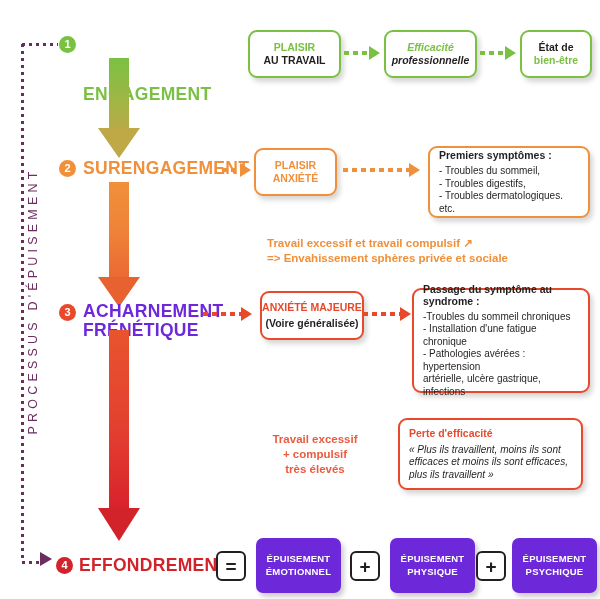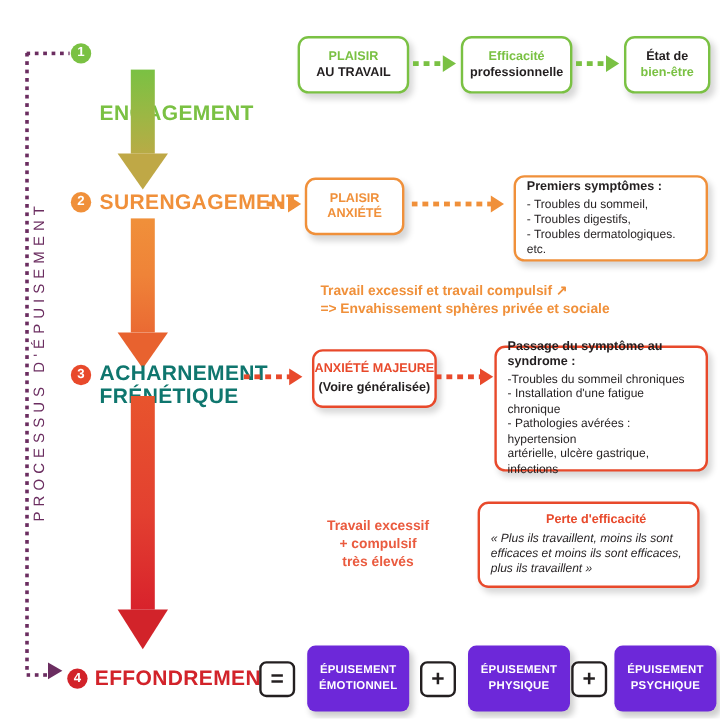--- a/index.html
+++ b/index.html
@@ -186,21 +186,21 @@
   <div class="abs big-arrow-head" style="left:98px; top:128px; border-top:30px solid #bfa846;"></div>
 
   <div class="abs rbox green center" style="left:248px; top:30px; width:93px; height:48px;">
     <div class="bx-line bx-green">PLAISIR</div>
     <div class="bx-line bx-dark">AU TRAVAIL</div>
   </div>
 
   <div class="abs dots-h green" style="left:344px; top:51px; width:26px;"></div>
   <div class="abs tri-r green" style="left:369px; top:46px;"></div>
 
-  <div class="abs rbox green center" style="left:384px; top:30px; width:93px; height:48px;">
+  <div class="abs rbox green center" style="left:384px; top:30px; width:93px; height:48px;font-style:italic;">
     <div class="bx-line bx-green">Efficacité</div>
     <div class="bx-line bx-dark">professionnelle</div>
   </div>
 
   <div class="abs dots-h green" style="left:480px; top:51px; width:26px;"></div>
   <div class="abs tri-r green" style="left:505px; top:46px;"></div>
 
   <div class="abs rbox green center" style="left:520px; top:30px; width:72px; height:48px;">
     <div class="bx-line bx-dark">État de</div>
     <div class="bx-line bx-green">bien-être</div>
@@ -228,21 +228,21 @@
     <div class="sym-title">Premiers symptômes :</div>
     <div class="sym-item">- Troubles du sommeil,</div>
     <div class="sym-item">- Troubles digestifs,</div>
     <div class="sym-item">- Troubles dermatologiques. etc.</div>
   </div>
 
   <div class="abs ftext orange" style="left:267px; top:236px;">Travail excessif et travail compulsif ↗</div>
   <div class="abs ftext orange" style="left:267px; top:251px;">=&gt; Envahissement sphères privée et sociale</div>
 
   <div class="abs stage-num" style="left:59px; top:304px; background:#e8492b;">3</div>
-  <div class="abs stage-title two-line" style="left:83px; top:302px; color:#0f766e;">
+  <div class="abs stage-title two-line" style="left:83px; top:302px; color:#6d28d9;">
     <div>ACHARNEMENT</div>
     <div>FRÉNÉTIQUE</div>
   </div>
 
   <div class="abs dots-h red" style="left:203px; top:312px; width:42px;"></div>
   <div class="abs tri-r red" style="left:241px; top:307px;"></div>
 
   <div class="abs big-arrow-shaft" style="left:109px; top:330px; height:178px;
        background:linear-gradient(#e8542d 0%, #e34030 55%, #d8222c 100%);"></div>
   <div class="abs big-arrow-head" style="left:98px; top:508px; border-top:33px solid #d2232a;"></div>
@@ -263,21 +263,21 @@
     <div class="sym-body">artérielle, ulcère gastrique, infections</div>
   </div>
 
   <div class="abs ftext red center" style="left:255px; top:432px; width:120px;">
     <div>Travail excessif</div>
     <div>+ compulsif</div>
     <div>très élevés</div>
   </div>
 
   <div class="abs rbox red left" style="left:398px; top:418px; width:185px; height:72px;">
-    <div class="bx-line bx-red" style="margin-bottom:3px;margin-left:46px;">Perte d'efficacité</div>
+    <div class="bx-line bx-red" style="margin-bottom:3px;">Perte d'efficacité</div>
     <div class="sym-body" style="font-style:italic;">« Plus ils travaillent, moins ils sont</div>
     <div class="sym-body" style="font-style:italic;">efficaces et moins ils sont efficaces,</div>
     <div class="sym-body" style="font-style:italic;">plus ils travaillent »</div>
   </div>
 
   <div class="abs stage-num" style="left:56px; top:557px; background:#d2232a;">4</div>
   <div class="abs stage-title" style="left:79px; top:555px; color:#d2232a;">EFFONDREMENT</div>
 
   <div class="abs opbox" style="left:216px; top:551px; width:30px; height:30px;">=</div>
 

